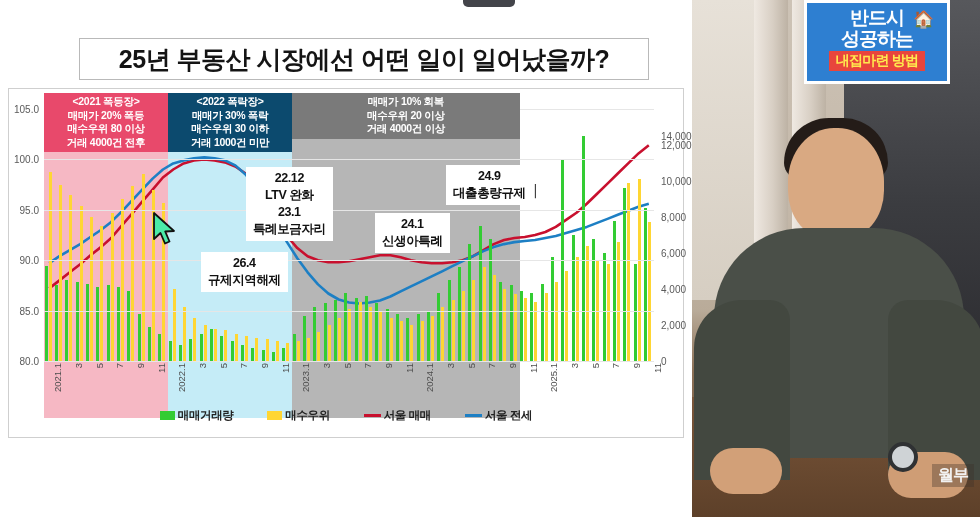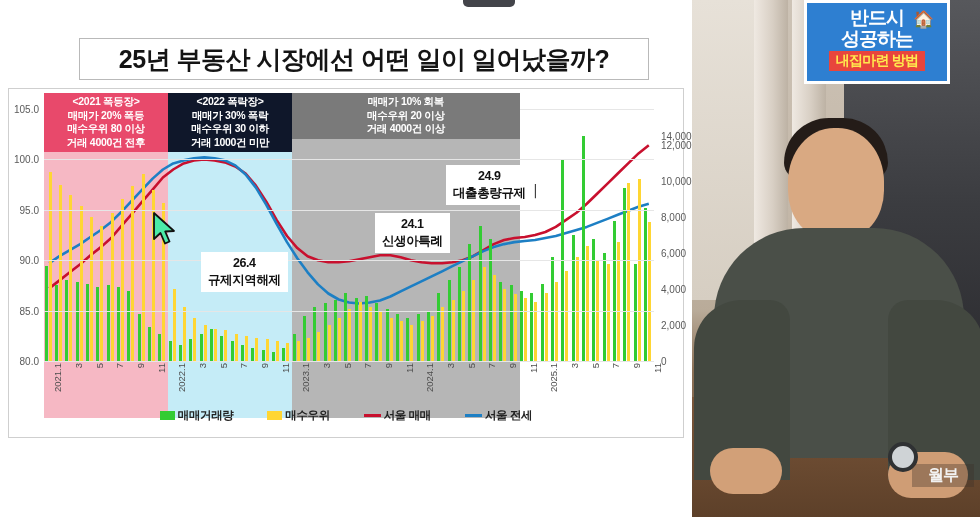--- a/index.html
+++ b/index.html
@@ -62,21 +62,21 @@
     transform-origin: left top; transform: rotate(-90deg) translateX(-100%);
     white-space:nowrap;
   }
   
   .catbox {
     position:absolute; top:4px; color:#fff; text-align:center;
     font-size:10.5px; font-weight:bold; line-height:13.5px; padding:2px 0 3px;
     letter-spacing:-0.3px;
   }
   .catbox.c0 { background:#e8496b; }
-  .catbox.c1 { background:#0f172a; }
+  .catbox.c1 { background:#0c4a6e; }
   .catbox.c2 { background:#7a7a7a; }
   
   .callout {
     position:absolute; background:#fff; text-align:center;
     font-size:12.5px; font-weight:bold; color:#111; line-height:17px;
     padding:3px 7px; letter-spacing:-0.4px; white-space:nowrap;
   }
   #ghost-title {
     position:absolute; left:498px; top:92px; font-size:16px; color:#3d3d3d;
     letter-spacing:-0.5px;
@@ -156,21 +156,21 @@
     letter-spacing:-1px;
   }
   #overlay-badge .l3 {
     display:inline-block; margin-top:2px; font-size:14px; font-weight:bold;
     color:#ffe94d; background:#e8453c; padding:1px 7px; letter-spacing:-0.8px;
   }
   #badge-house { position:absolute; right:12px; top:6px; font-size:17px; }
   #watermark {
     position:absolute; right:6px; bottom:30px;
     font-size:16px; font-weight:bold; color:#f2f2f2;
-    background:rgba(60,48,40,.35); padding:1px 16px; letter-spacing:-1px;
+    background:rgba(60,48,40,.35); padding:1px 6px; letter-spacing:-1px;
   }
 </style>
 </head>
 <body>
 
 <div id="slide">
 
   <div id="topbar-pill"></div>
 
   <div id="slide-title-wrap">
@@ -494,20 +494,26 @@
         <div>매매가 30% 폭락</div>
         <div>매수우위 30 이하</div>
         <div>거래 1000건 미만</div>
       </div>
     <div class="catbox c2" id="cat2" style="left: 283.136px; width: 227.458px;">
         <div>매매가 10% 회복</div>
         <div>매수우위 20 이상</div>
         <div>거래 4000건 이상</div>
       </div>
 
+    <div class="callout" id="co0" style="left:237px;top:78px">
+        <div>22.12</div>
+        <div>LTV 완화</div>
+        <div>23.1</div>
+        <div>특례보금자리</div>
+      </div>
     <div class="callout" id="co1" style="left:192px;top:163px">
         <div>26.4</div>
         <div>규제지역해제</div>
       </div>
     <div class="callout" id="co2" style="left:366px;top:124px">
         <div>24.1</div>
         <div>신생아특례</div>
       </div>
     <div class="callout" id="co3" style="left:437px;top:76px">
         <div>24.9</div>

